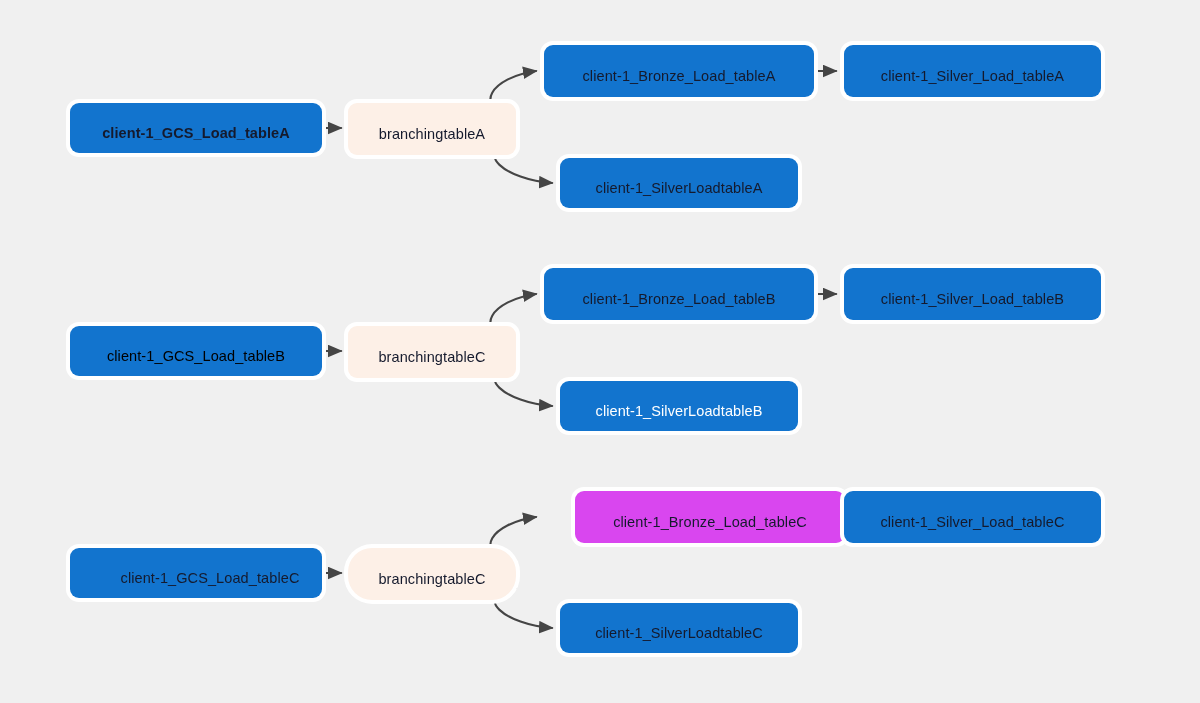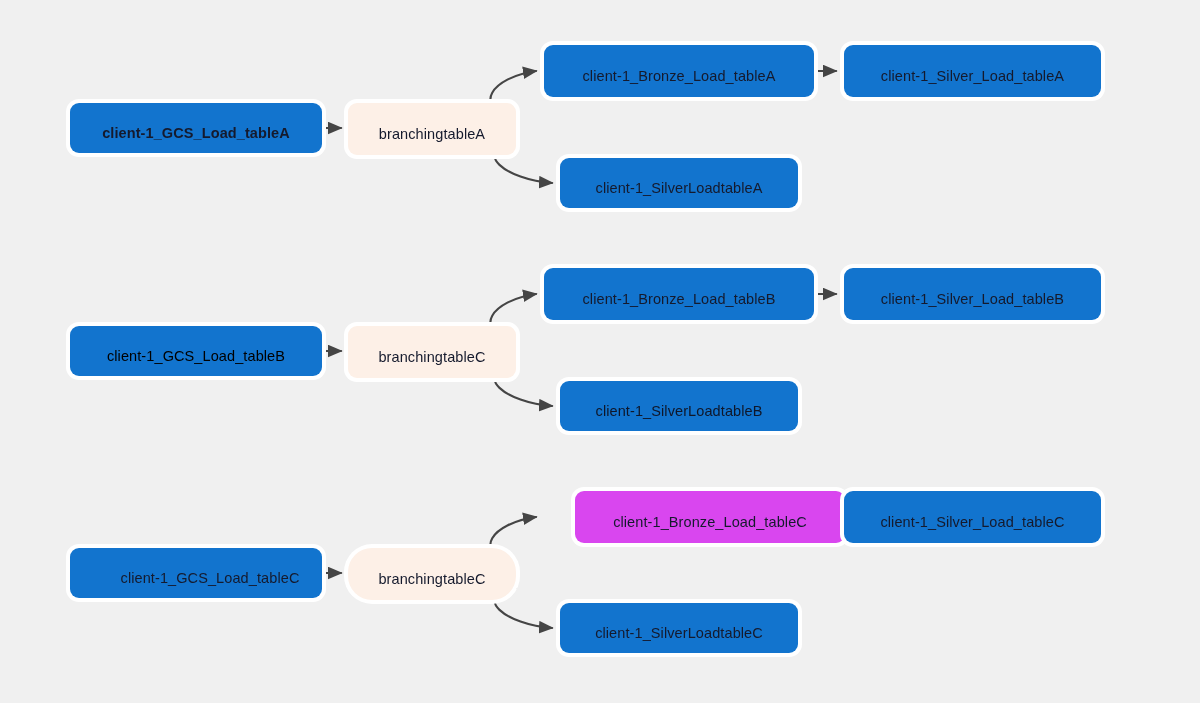--- a/index.html
+++ b/index.html
@@ -100,21 +100,21 @@
       </div>
       <div class="node branch" style="left: 348px; top: 326px; width: 168px; height: 52px; background: rgb(253, 240, 231); color: rgb(21, 26, 45); box-shadow: rgb(255, 255, 255) 0px 0px 0px 4px;">
         <span class="node-label">branchingtableC</span>
       </div>
       <div class="node task" style="left: 544px; top: 268px; width: 270px; height: 52px; background: rgb(18, 116, 206); color: rgb(21, 26, 45); box-shadow: rgb(255, 255, 255) 0px 0px 0px 4px;">
         <span class="node-label">client-1_Bronze_Load_tableB</span>
       </div>
       <div class="node task" style="left: 844px; top: 268px; width: 257px; height: 52px; background: rgb(18, 116, 206); color: rgb(21, 26, 45); box-shadow: rgb(255, 255, 255) 0px 0px 0px 4px; justify-content: center;">
         <span class="node-label">client-1_Silver_Load_tableB</span>
       </div>
-      <div class="node task" style="left: 560px; top: 381px; width: 238px; height: 50px; background: rgb(18, 116, 206); color: #0f172a; box-shadow: rgb(255, 255, 255) 0px 0px 0px 4px;">
+      <div class="node task" style="left: 560px; top: 381px; width: 238px; height: 50px; background: rgb(18, 116, 206); color: #ffffff; box-shadow: rgb(255, 255, 255) 0px 0px 0px 4px;">
         <span class="node-label">client-1_SilverLoadtableB</span>
       </div>
       <div class="node task" style="left: 70px; top: 548px; width: 252px; height: 50px; background: rgb(18, 116, 206); color: rgb(21, 26, 45); box-shadow: rgb(255, 255, 255) 0px 0px 0px 4px; padding-left: 28px;">
         <span class="node-label">client-1_GCS_Load_tableC</span>
       </div>
       <div class="node branch" style="left: 348px; top: 548px; width: 168px; height: 52px; background: rgb(253, 240, 231); color: rgb(21, 26, 45); box-shadow: rgb(255, 255, 255) 0px 0px 0px 4px; border-radius: 24px;">
         <span class="node-label">branchingtableC</span>
       </div>
       <div class="node task" style="left: 575px; top: 491px; width: 270px; height: 52px; background: #d946ef; color: rgb(21, 26, 45); box-shadow: rgb(255, 255, 255) 0px 0px 0px 4px;">
         <span class="node-label">client-1_Bronze_Load_tableC</span>

